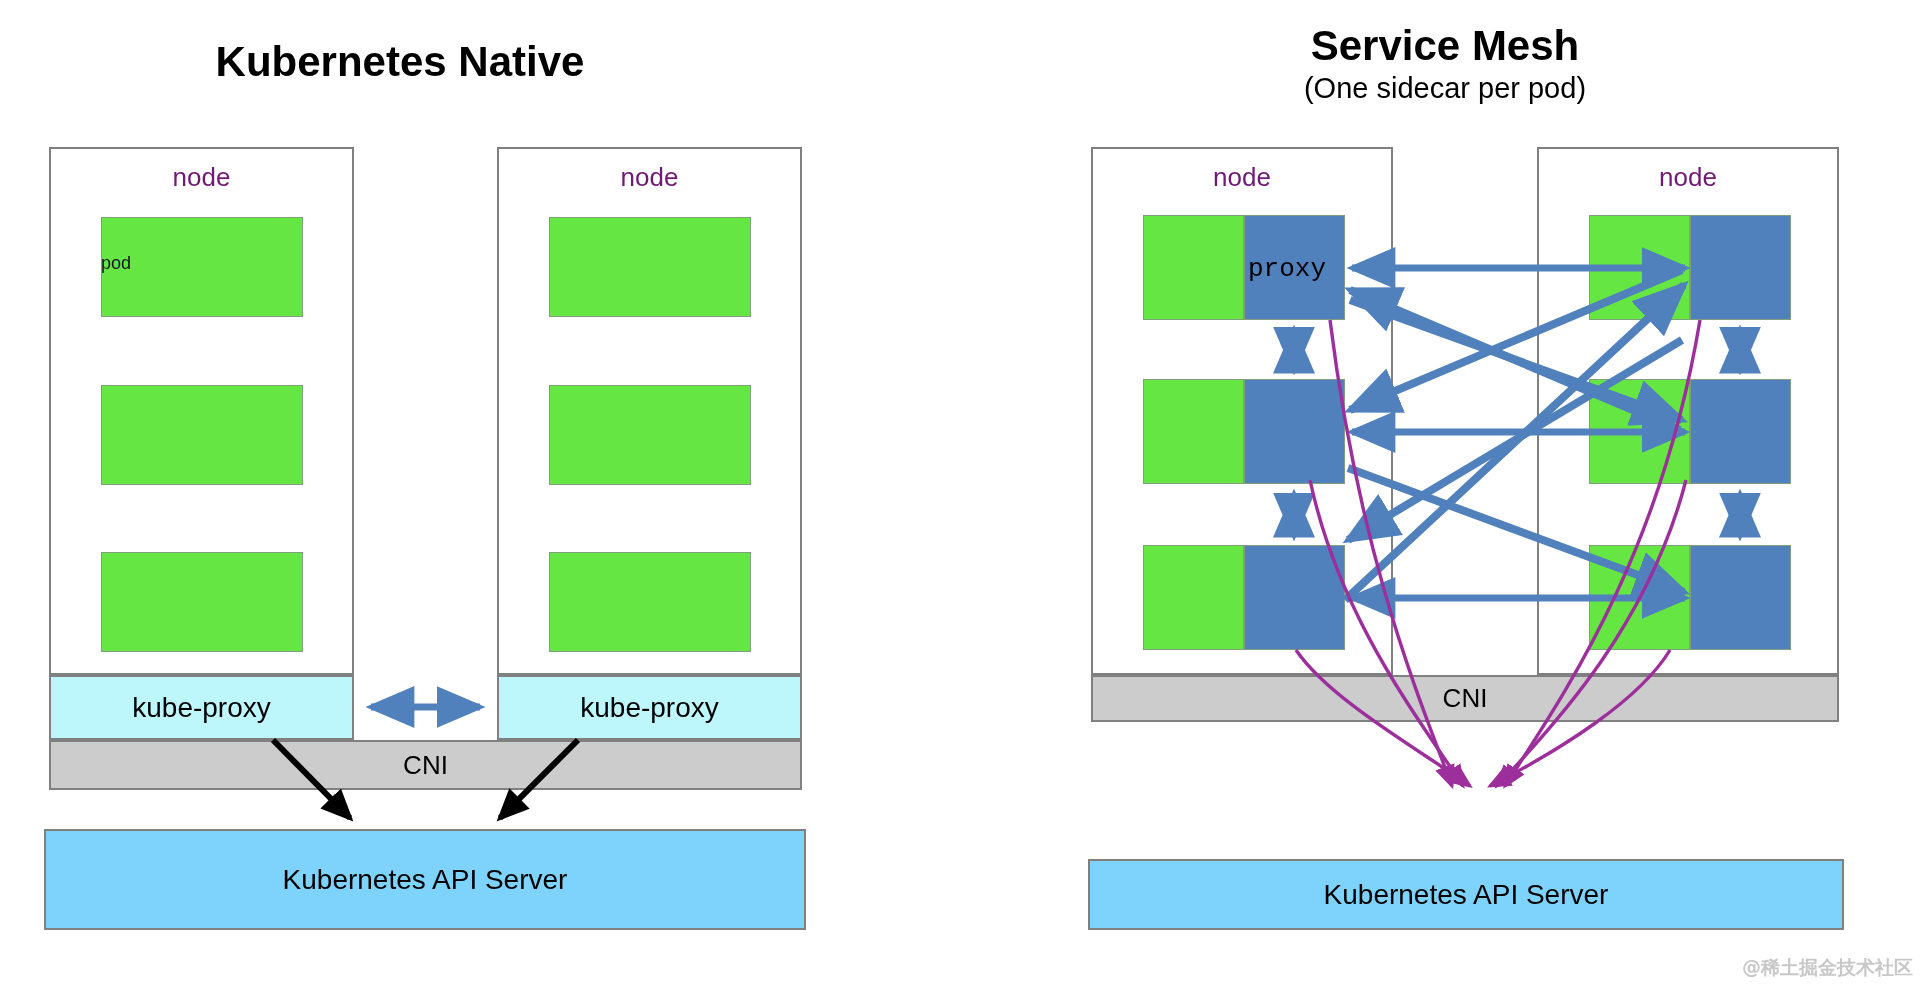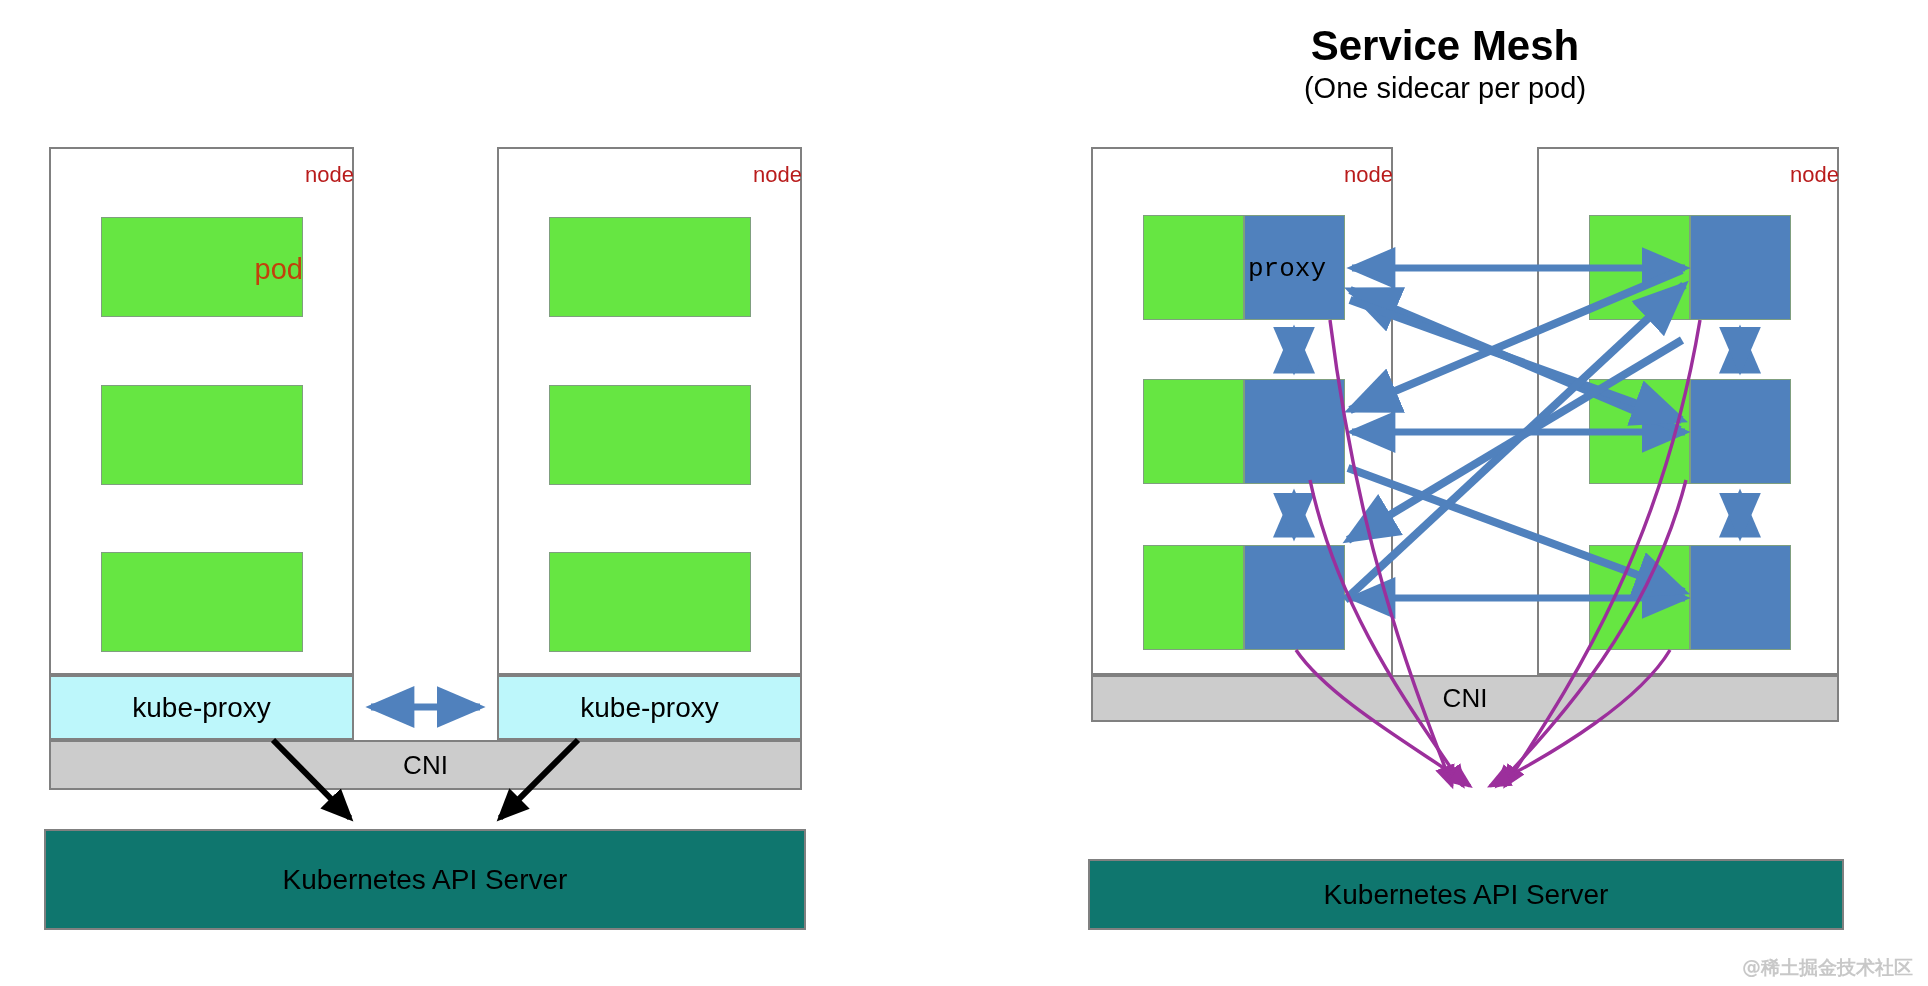--- a/index.html
+++ b/index.html
@@ -17,66 +17,67 @@
     white-space:nowrap;
   }
   .subtitle{
     font-size:29px;color:#000;text-align:center;white-space:nowrap;
   }
 
   .node-box{
     border:2px solid #808080;background:#ffffff;
   }
   .node-label{
-    font-size:22px;color:#b91c1c;text-align:right;white-space:nowrap;
+    font-size:26px;color:#701a75;text-align:center;white-space:nowrap;
   }
   .pod{
     background:#66e642;border:1px solid #7f9f7f;
   }
   .pod-label{
-    font-size:29px;color:#c2410c;text-align:right;white-space:nowrap;
+    font-size:18px;color:#0f172a;text-align:left;white-space:nowrap;
   }
   .sidecar{
     background:#5081bd;border:1px solid #7f9f7f;
   }
   .sidecar-label{
     font-size:26px;color:#000;white-space:nowrap;
   }
   .kubeproxy{
     background:#bdf7fb;border:2px solid #808080;
     display:flex;align-items:center;justify-content:center;
     font-size:28px;color:#000;
   }
   .cni{
     background:#cccccc;border:2px solid #808080;
     display:flex;align-items:center;justify-content:center;
     font-size:26px;color:#000;
   }
   .plain-box{
-    background:#0f766e;border:2px solid #808080;
+    background:#7dd3fc;border:2px solid #808080;
     display:flex;align-items:center;justify-content:center;
     font-size:28px;color:#000;
   }
   .cp-box{
     background:#ffffff;border:2px solid #808080;
     display:flex;align-items:center;justify-content:center;
     font-size:32px;color:#000;
   }
   svg.overlay{position:absolute;left:0;top:0;width:1928px;height:986px;pointer-events:none;}
   .watermark{
     position:absolute;font-size:19px;color:#c8c8c8;white-space:nowrap;
     font-family:"DejaVu Sans", sans-serif;
     font-weight:bold;
   }
 </style>
 </head>
 <body>
 
 <div id="root">
 
+  <div class="abs title" style="left:50px;top:38px;width:700px;">Kubernetes Native</div>
 
   <div class="abs node-box" style="left:49px;top:147px;width:305px;height:528px;"></div>
   <div class="abs node-label" style="left:49px;top:162px;width:305px;">node</div>
   <div class="abs pod" style="left:101px;top:217px;width:202px;height:100px;"></div>
   <div class="abs pod-label" style="left:101px;top:253px;width:202px;">pod</div>
   <div class="abs pod" style="left:101px;top:385px;width:202px;height:100px;"></div>
   <div class="abs pod-label" style="left:101px;top:421px;width:202px;"></div>
   <div class="abs pod" style="left:101px;top:552px;width:202px;height:100px;"></div>
   <div class="abs pod-label" style="left:101px;top:588px;width:202px;"></div>
   <div class="abs kubeproxy" style="left:49px;top:675px;width:305px;height:65px;">kube-proxy</div>

